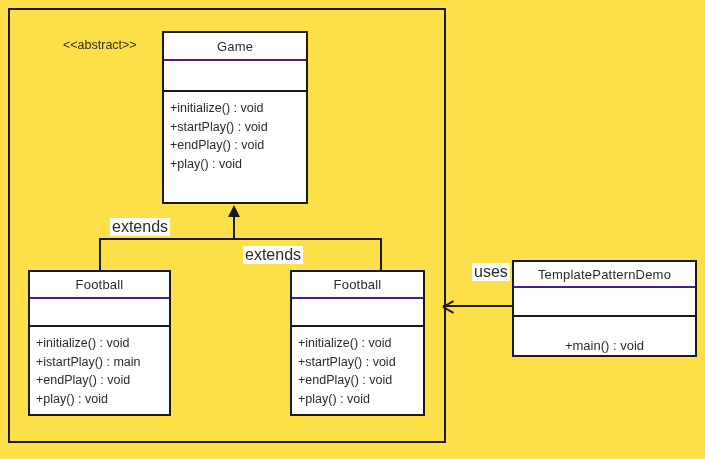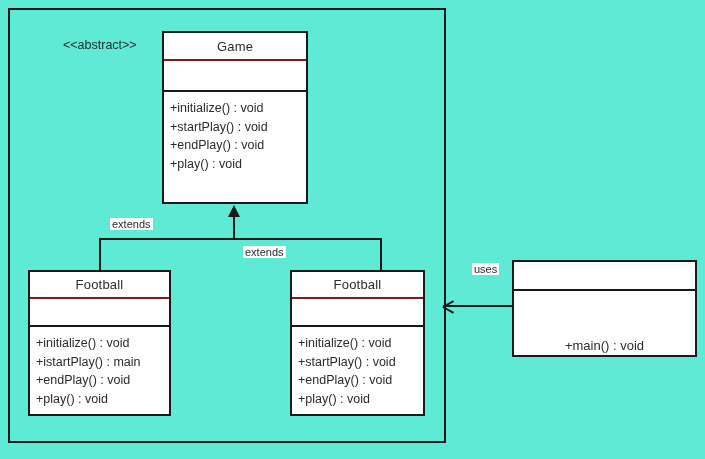--- a/index.html
+++ b/index.html
@@ -9,21 +9,21 @@
     background: #ffffff;
   }
   body {
     font-family: "Liberation Sans", sans-serif;
     -webkit-font-smoothing: antialiased;
   }
   #canvas {
     position: relative;
     width: 705px;
     height: 459px;
-    background: #5eead4;
+    background: #fde047;
     overflow: hidden;
   }
 
   
   .frame {
     position: absolute;
     border: 2px solid #1a1a1a;
     box-sizing: border-box;
     background: transparent;
   }
@@ -32,21 +32,21 @@
   .uml-class {
     position: absolute;
     box-sizing: border-box;
     border: 2px solid #1a1a1a;
     background: #ffffff;
     display: flex;
     flex-direction: column;
   }
   .uml-name {
     box-sizing: border-box;
-    border-bottom: 2px solid #7f1d1d;
+    border-bottom: 2px solid #4c1d95;
     display: flex;
     align-items: center;
     justify-content: center;
     color: #2b2b2b;
     font-size: 13px;
     letter-spacing: 0.2px;
   }
   .uml-attrs {
     box-sizing: border-box;
     border-bottom: 2px solid #1a1a1a;
@@ -76,21 +76,21 @@
   
   .stereotype {
     position: absolute;
     color: #2b2b2b;
     font-size: 12.5px;
     white-space: nowrap;
   }
   .edge-label {
     position: absolute;
     color: #2b2b2b;
-    font-size: 11px;
+    font-size: 16px;
     white-space: nowrap;
     background: #ffffff;
     padding: 0 2px;
   }
 
   
   .line-h {
     position: absolute;
     height: 0;
     border-top: 2px solid #1a1a1a;
@@ -178,20 +178,21 @@
     <div class="uml-attrs" style="height:28px;"></div>
     <div class="uml-ops">
       <div class="op">+initialize() : void</div>
       <div class="op">+startPlay() : void</div>
       <div class="op">+endPlay() : void</div>
       <div class="op">+play() : void</div>
     </div>
   </div>
 
   <div class="uml-class" style="left:512px; top:260px; width:185px; height:97px;">
+    <div class="uml-name" style="height:26px;">TemplatePatternDemo</div>
     <div class="uml-attrs" style="height:29px;"></div>
     <div class="uml-ops centered">
       <div class="op">+main() : void</div>
     </div>
   </div>
 
   <div class="line-h" style="left:443px; top:305px; width:69px;"></div>
   <div class="arrow-left-open" style="left:443px; top:301px;"></div>
   <div class="edge-label" style="left:472px; top:263px;">uses</div>
 

